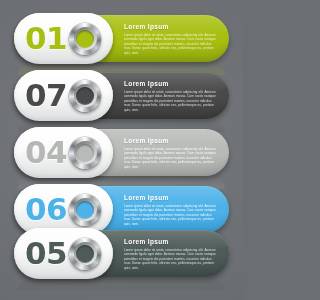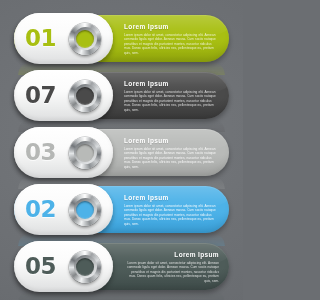--- a/index.html
+++ b/index.html
@@ -93,21 +93,21 @@
       0 -2px 4px rgba(0,0,0,0.07) inset;
   }
 
   
   .number {
     position: absolute;
     left: 11px;
     top: 0;
     height: 51px;
     line-height: 50px;
-    font-size: 23px;
+    font-size: 31px;
     font-weight: bold;
     letter-spacing: -0.5px;
     font-family: "DejaVu Sans", sans-serif;
     text-shadow: 0 1px 0 rgba(255,255,255,0.75);
     user-select: none;
   }
 
   
   .ring {
     position: absolute;
@@ -215,42 +215,42 @@
     </div>
     <div class="row" style="top: 129px;">
       <div class="reflection" style="background: rgb(184, 186, 184);"></div>
       <div class="bar light" style="background: linear-gradient(rgb(184, 186, 184) 0%, rgb(184, 186, 184) 55%, rgb(166, 168, 166) 100%);">
         <div class="text-block">
           <p class="heading">Lorem Ipsum</p>
           <p class="body-text">Lorem ipsum dolor sit amet, consectetur adipiscing elit. Aenean commodo ligula eget dolor. Aenean massa. Cum sociis natoque penatibus et magnis dis parturient montes, nascetur ridiculus mus. Donec quam felis, ultricies nec, pellentesque eu, pretium quis, sem.</p>
         </div>
       </div>
       <div class="pill">
-        <span class="number" style="color: rgb(181, 183, 181);">03</span>
+        <span class="number" style="color: rgb(181, 183, 181);">04</span>
         <div class="ring">
           <div class="hole" style="background: rgb(184, 186, 184);"></div>
         </div>
       </div>
     </div>
     <div class="row" style="top: 186px;">
       <div class="reflection" style="background: rgb(77, 178, 232);"></div>
       <div class="bar light" style="background: linear-gradient(rgb(77, 178, 232) 0%, rgb(77, 178, 232) 55%, rgb(58, 160, 217) 100%);">
         <div class="text-block">
           <p class="heading">Lorem Ipsum</p>
           <p class="body-text">Lorem ipsum dolor sit amet, consectetur adipiscing elit. Aenean commodo ligula eget dolor. Aenean massa. Cum sociis natoque penatibus et magnis dis parturient montes, nascetur ridiculus mus. Donec quam felis, ultricies nec, pellentesque eu, pretium quis, sem.</p>
         </div>
       </div>
       <div class="pill">
-        <span class="number" style="color: rgb(77, 178, 232);">02</span>
+        <span class="number" style="color: rgb(77, 178, 232);">06</span>
         <div class="ring">
           <div class="hole" style="background: rgb(77, 178, 232);"></div>
         </div>
       </div>
     </div>
-    <div class="row" style="top: 243px; text-align: right;">
+    <div class="row" style="top: 230px;">
       <div class="reflection" style="background: rgb(78, 92, 89);"></div>
       <div class="bar" style="background: linear-gradient(rgb(78, 92, 89) 0%, rgb(78, 92, 89) 55%, rgb(63, 76, 74) 100%);">
         <div class="text-block">
           <p class="heading">Lorem Ipsum</p>
           <p class="body-text">Lorem ipsum dolor sit amet, consectetur adipiscing elit. Aenean commodo ligula eget dolor. Aenean massa. Cum sociis natoque penatibus et magnis dis parturient montes, nascetur ridiculus mus. Donec quam felis, ultricies nec, pellentesque eu, pretium quis, sem.</p>
         </div>
       </div>
       <div class="pill">
         <span class="number" style="color: rgb(78, 92, 89);">05</span>
         <div class="ring">

